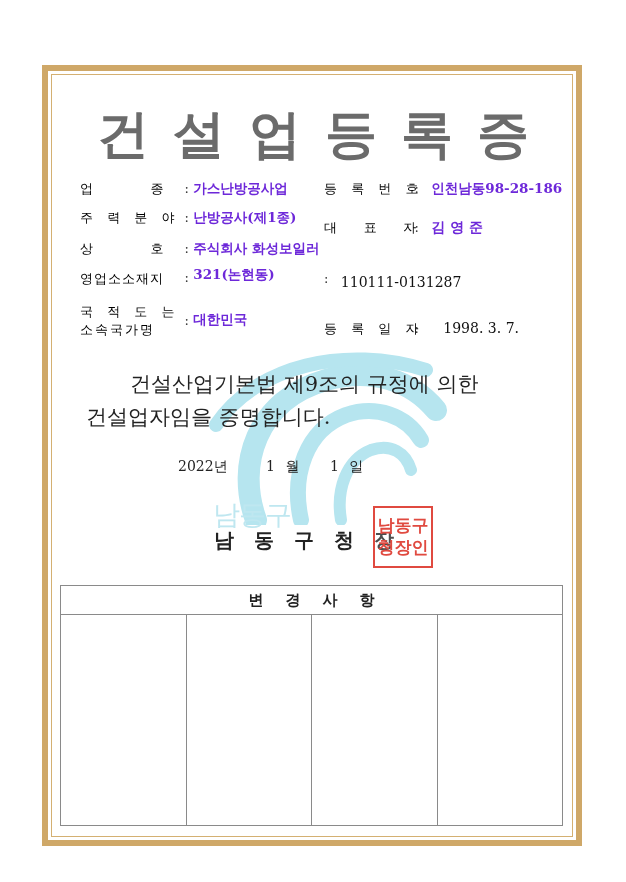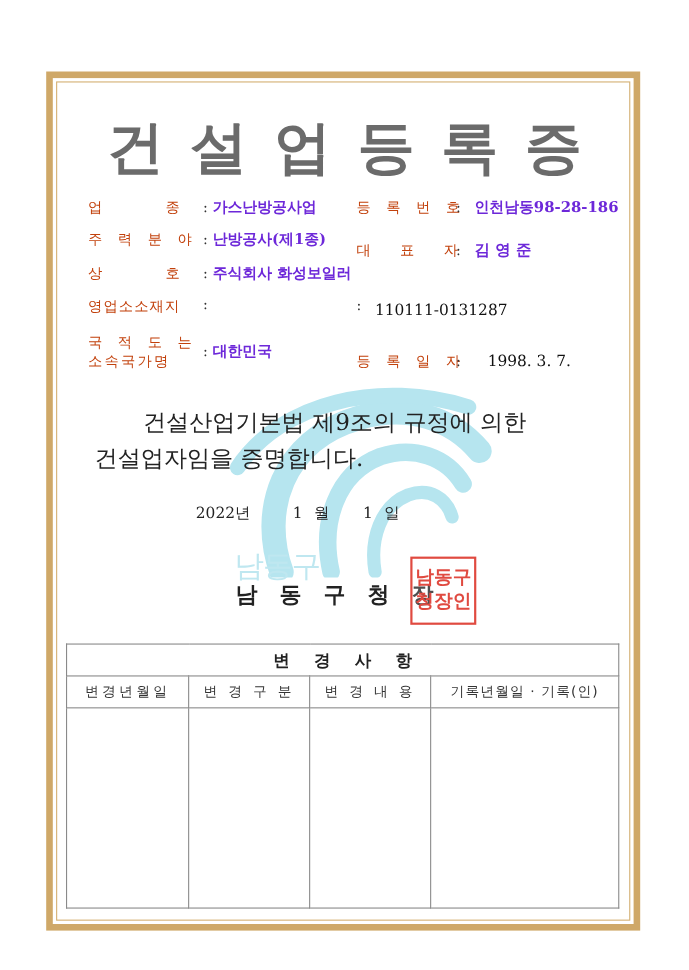--- a/index.html
+++ b/index.html
@@ -6,21 +6,21 @@
   body { width:626px; height:882px; position:relative; overflow:hidden;
          font-family:"DejaVu Serif", "Liberation Serif", serif; color:#222; }
   .frame-outer { position:absolute; left:42px; top:65px; width:528px; height:769px;
                  border:6px solid #cfa868; }
   .frame-inner { position:absolute; left:51px; top:74px; width:520px; height:761px;
                  border:1.5px solid #d4b072; }
   .title { position:absolute; left:0; width:626px; top:100px; text-align:center;
            font-size:52px; letter-spacing:24px; color:#6b6b6b; font-weight:bold;
            font-family:"DejaVu Sans", sans-serif; padding-left:24px; box-sizing:border-box; }
   .field { position:absolute; font-size:14px; white-space:nowrap; }
-  .lbl { color:#c2410c; font-family:"DejaVu Sans", sans-serif; font-size:13px; letter-spacing:1px; }
+  .lbl { color:#000000; font-family:"DejaVu Sans", sans-serif; font-size:13px; letter-spacing:1px; }
   .val { color:#6d28d9; font-weight:bold; font-size:13.5px; }
   .val-plain { color:#111; font-size:14px; }
   .colon { color:#333; font-size:13px; }
   .stmt { position:absolute; font-size:21px; color:#222; font-family:"DejaVu Serif", serif; }
   .date { position:absolute; top:458px; font-size:14px; color:#222; }
   .issuer { position:absolute; left:214px; top:527px; font-size:20px; letter-spacing:20px;
             font-weight:bold; color:#222; font-family:"DejaVu Sans", sans-serif; }
   .watermark { position:absolute; left:196px; top:345px; width:260px; height:180px; }
   .wm-text { position:absolute; left:213px; top:497px; font-size:27px; color:#bfe7f0;
              font-family:"DejaVu Sans", sans-serif; letter-spacing:-1px; }
@@ -66,20 +66,21 @@
 </div>
 <div class="field" style="left:80px; top:240px;">
   <span class="lbl" style="display:inline-block;width:100px;">상&nbsp;&nbsp;&nbsp;&nbsp;&nbsp;&nbsp;&nbsp;&nbsp;&nbsp;&nbsp;&nbsp;호</span>
   <span class="colon">:</span>
   <span class="val">주식회사 화성보일러</span>
 </div>
 <div class="field" style="left:80px; top:266px;">
   <span class="lbl" style="display:inline-block;width:100px;vertical-align:top;margin-top:4px;">영업소소재지</span>
   <span class="colon" style="vertical-align:top;position:relative;top:4px;">:</span>
   <span style="display:inline-block;vertical-align:top;line-height:17px;">
+    <span class="val" style="display:block;">321(논현동)</span>
   </span>
 </div>
 <div class="field" style="left:80px; top:303px;">
   <span style="display:inline-block;width:100px;vertical-align:top;line-height:18px;">
     <span class="lbl" style="display:block;letter-spacing:5px;">국 적 도 는</span>
     <span class="lbl" style="display:block;letter-spacing:2px;">소속국가명</span>
   </span>
   <span class="colon" style="vertical-align:top;position:relative;top:10px;">:</span>
   <span class="val" style="vertical-align:top;position:relative;top:8px;">대한민국</span>
 </div>
@@ -120,25 +121,19 @@
   <div>남동구</div>
   <div>청장인</div>
 </div>
 
 <table class="changes">
   <tbody>
       <tr>
     <th class="head" colspan="4">변경사항</th>
   </tr>
   <tr>
-    <th class="col" style="width:110px;">변경년월일</th>
-    <th class="col" style="width:109px;">변 경 구 분</th>
-    <th class="col" style="width:109px;">변 경 내 용</th>
-    <th class="col" style="letter-spacing:1px;">기록년월일 · 기록(인)</th>
-  </tr>
-  <tr>
     <td></td>
     <td></td>
     <td></td>
     <td></td>
   </tr>
 </tbody>
   </table>
 
 </body></html>

